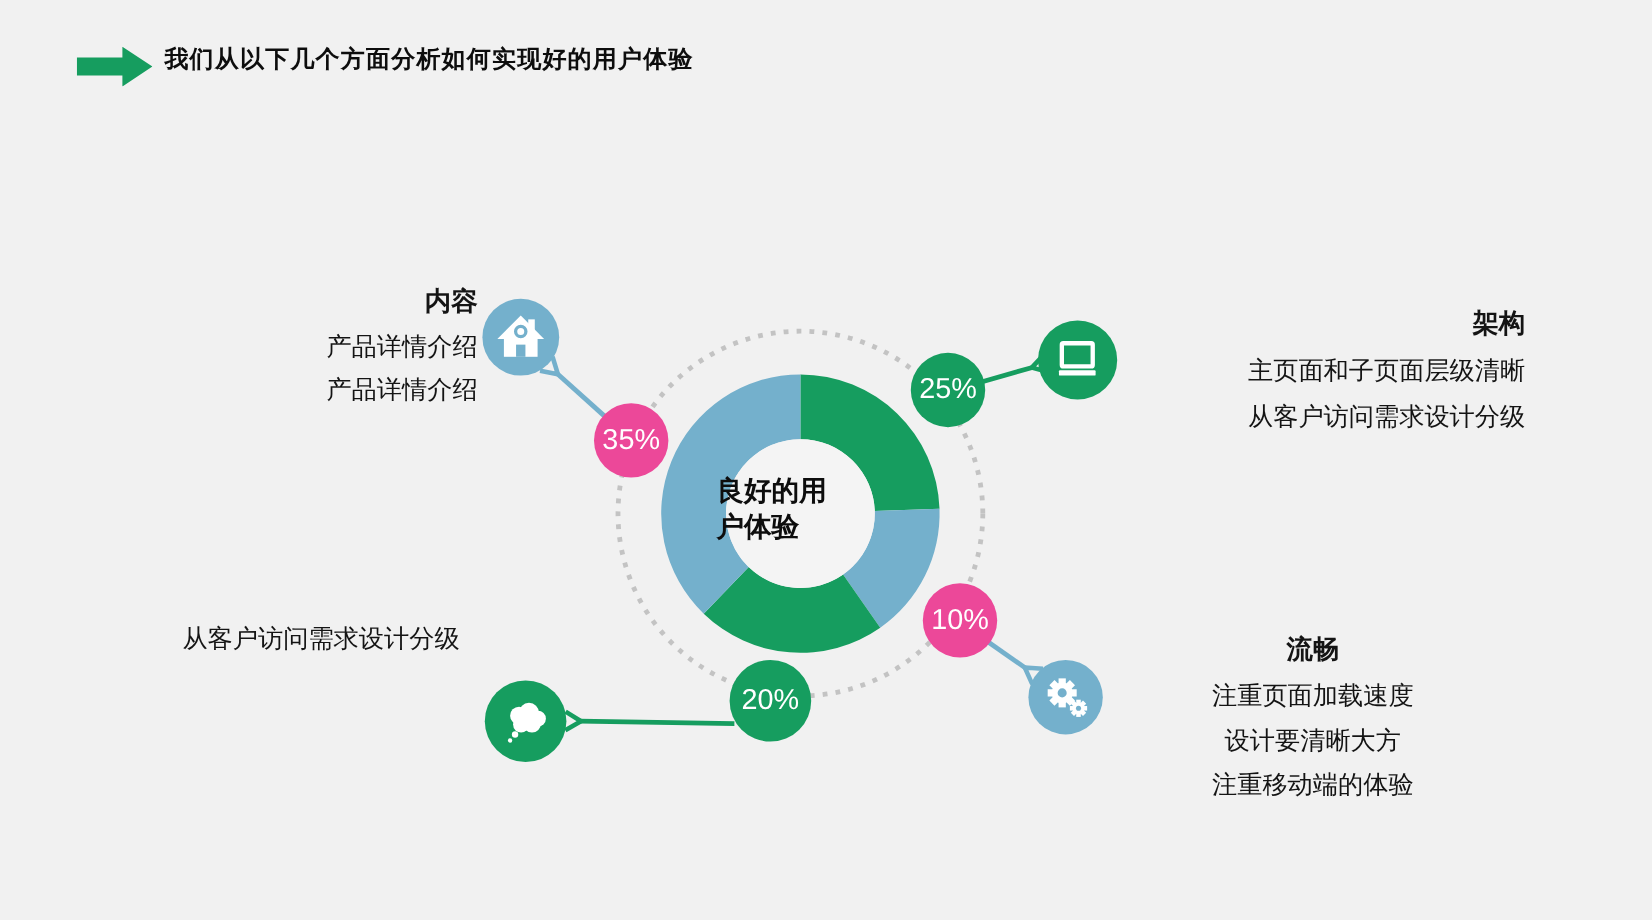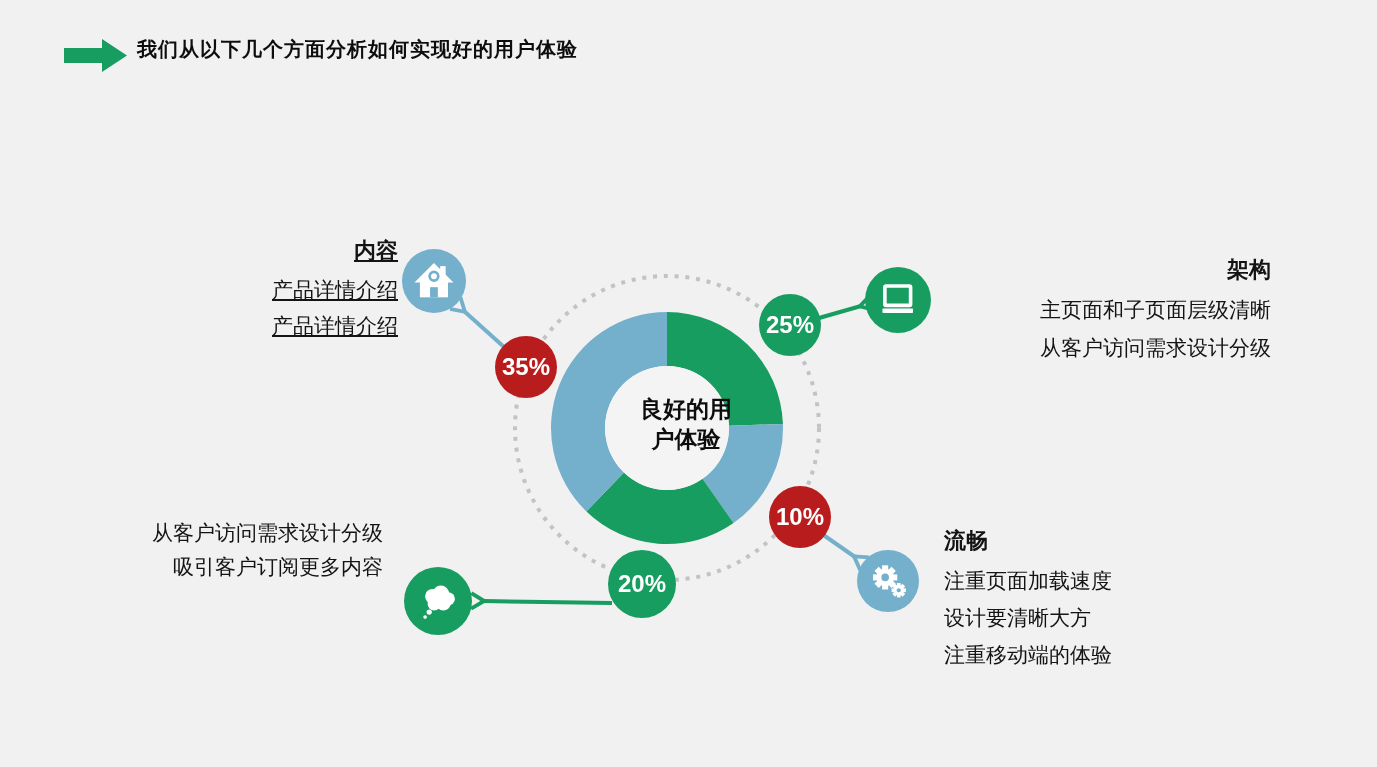--- a/index.html
+++ b/index.html
@@ -13,49 +13,49 @@
   
   .title{
     left:137px;top:36px;font-size:20px;font-weight:bold;color:#0d0d0d;
     letter-spacing:1px;white-space:nowrap;
   }
   
   #diagram{left:0;top:0;width:1377px;height:767px;}
   
   .badge{
     border-radius:50%;display:flex;align-items:center;justify-content:center;
-    color:#fff;font-weight:bold;font-size:24px;
+    color:#fff;font-weight:normal;font-size:24px;
   }
   .badge.green{background:#169D5F;}
-  .badge.blue{background:#b91c1c;}
+  .badge.blue{background:#ec4899;}
   .b35{left:495px;top:336px;width:62px;height:62px;}
   .b25{left:759px;top:294px;width:62px;height:62px;}
   .b10{left:769px;top:486px;width:62px;height:62px;}
   .b20{left:608px;top:550px;width:68px;height:68px;}
   
   .iconcircle{border-radius:50%;display:flex;align-items:center;justify-content:center;}
   .iconcircle.green{background:#169D5F;}
   .iconcircle.blue{background:#74B0CC;}
   .ic-house{left:402px;top:249px;width:64px;height:64px;}
   .ic-laptop{left:865px;top:267px;width:66px;height:66px;}
   .ic-bubble{left:404px;top:567px;width:68px;height:68px;}
   .ic-gears{left:857px;top:550px;width:62px;height:62px;}
   .iconcircle svg{width:78%;height:78%;}
   
   .center-label{
-    left:616px;top:394px;width:140px;text-align:center;
+    left:597px;top:394px;width:140px;
     font-size:23px;font-weight:bold;line-height:30px;color:#0d0d0d;
   }
   
   .tblock{line-height:36px;font-size:21px;}
   .tblock .bhead{font-size:22px;font-weight:bold;line-height:24px;margin-bottom:9px;}
-  .tb-content{left:100px;top:239px;width:298px;text-align:right;text-decoration:underline;}
+  .tb-content{left:100px;top:239px;width:298px;text-align:right;}
   .tb-structure{left:971px;top:258px;width:300px;text-align:right;line-height:38px;}
   .tb-interaction{left:85px;top:516px;width:298px;text-align:right;line-height:34px;}
-  .tb-fluency{left:944px;top:529px;width:300px;text-align:left;line-height:37px;}
+  .tb-fluency{left:944px;top:529px;width:300px;text-align:center;line-height:37px;}
 </style>
 </head>
 <body>
 
 <svg class="abs" style="left:64px;top:39px;" width="63" height="33" viewBox="0 0 63 33">
   <path d="M0 9 L38 9 L38 0 L63 16.5 L38 33 L38 24 L0 24 Z" fill="#169D5F"></path>
 </svg>
 <div class="abs title">我们从以下几个方面分析如何实现好的用户体验</div>
 
 <svg id="diagram" class="abs" width="1377" height="767" viewBox="0 0 1377 767">
@@ -152,21 +152,20 @@
 </div>
 
 <div class="abs tblock tb-structure">
   <div class="bhead">架构</div>
   <div>主页面和子页面层级清晰</div>
   <div>从客户访问需求设计分级</div>
 </div>
 
 <div class="abs tblock tb-interaction">
   <div>从客户访问需求设计分级</div>
-  <div>吸引客户订阅更多内容</div>
 </div>
 
 <div class="abs tblock tb-fluency">
   <div class="bhead">流畅</div>
   <div>注重页面加载速度</div>
   <div>设计要清晰大方</div>
   <div>注重移动端的体验</div>
 </div>
 
 </body></html>

